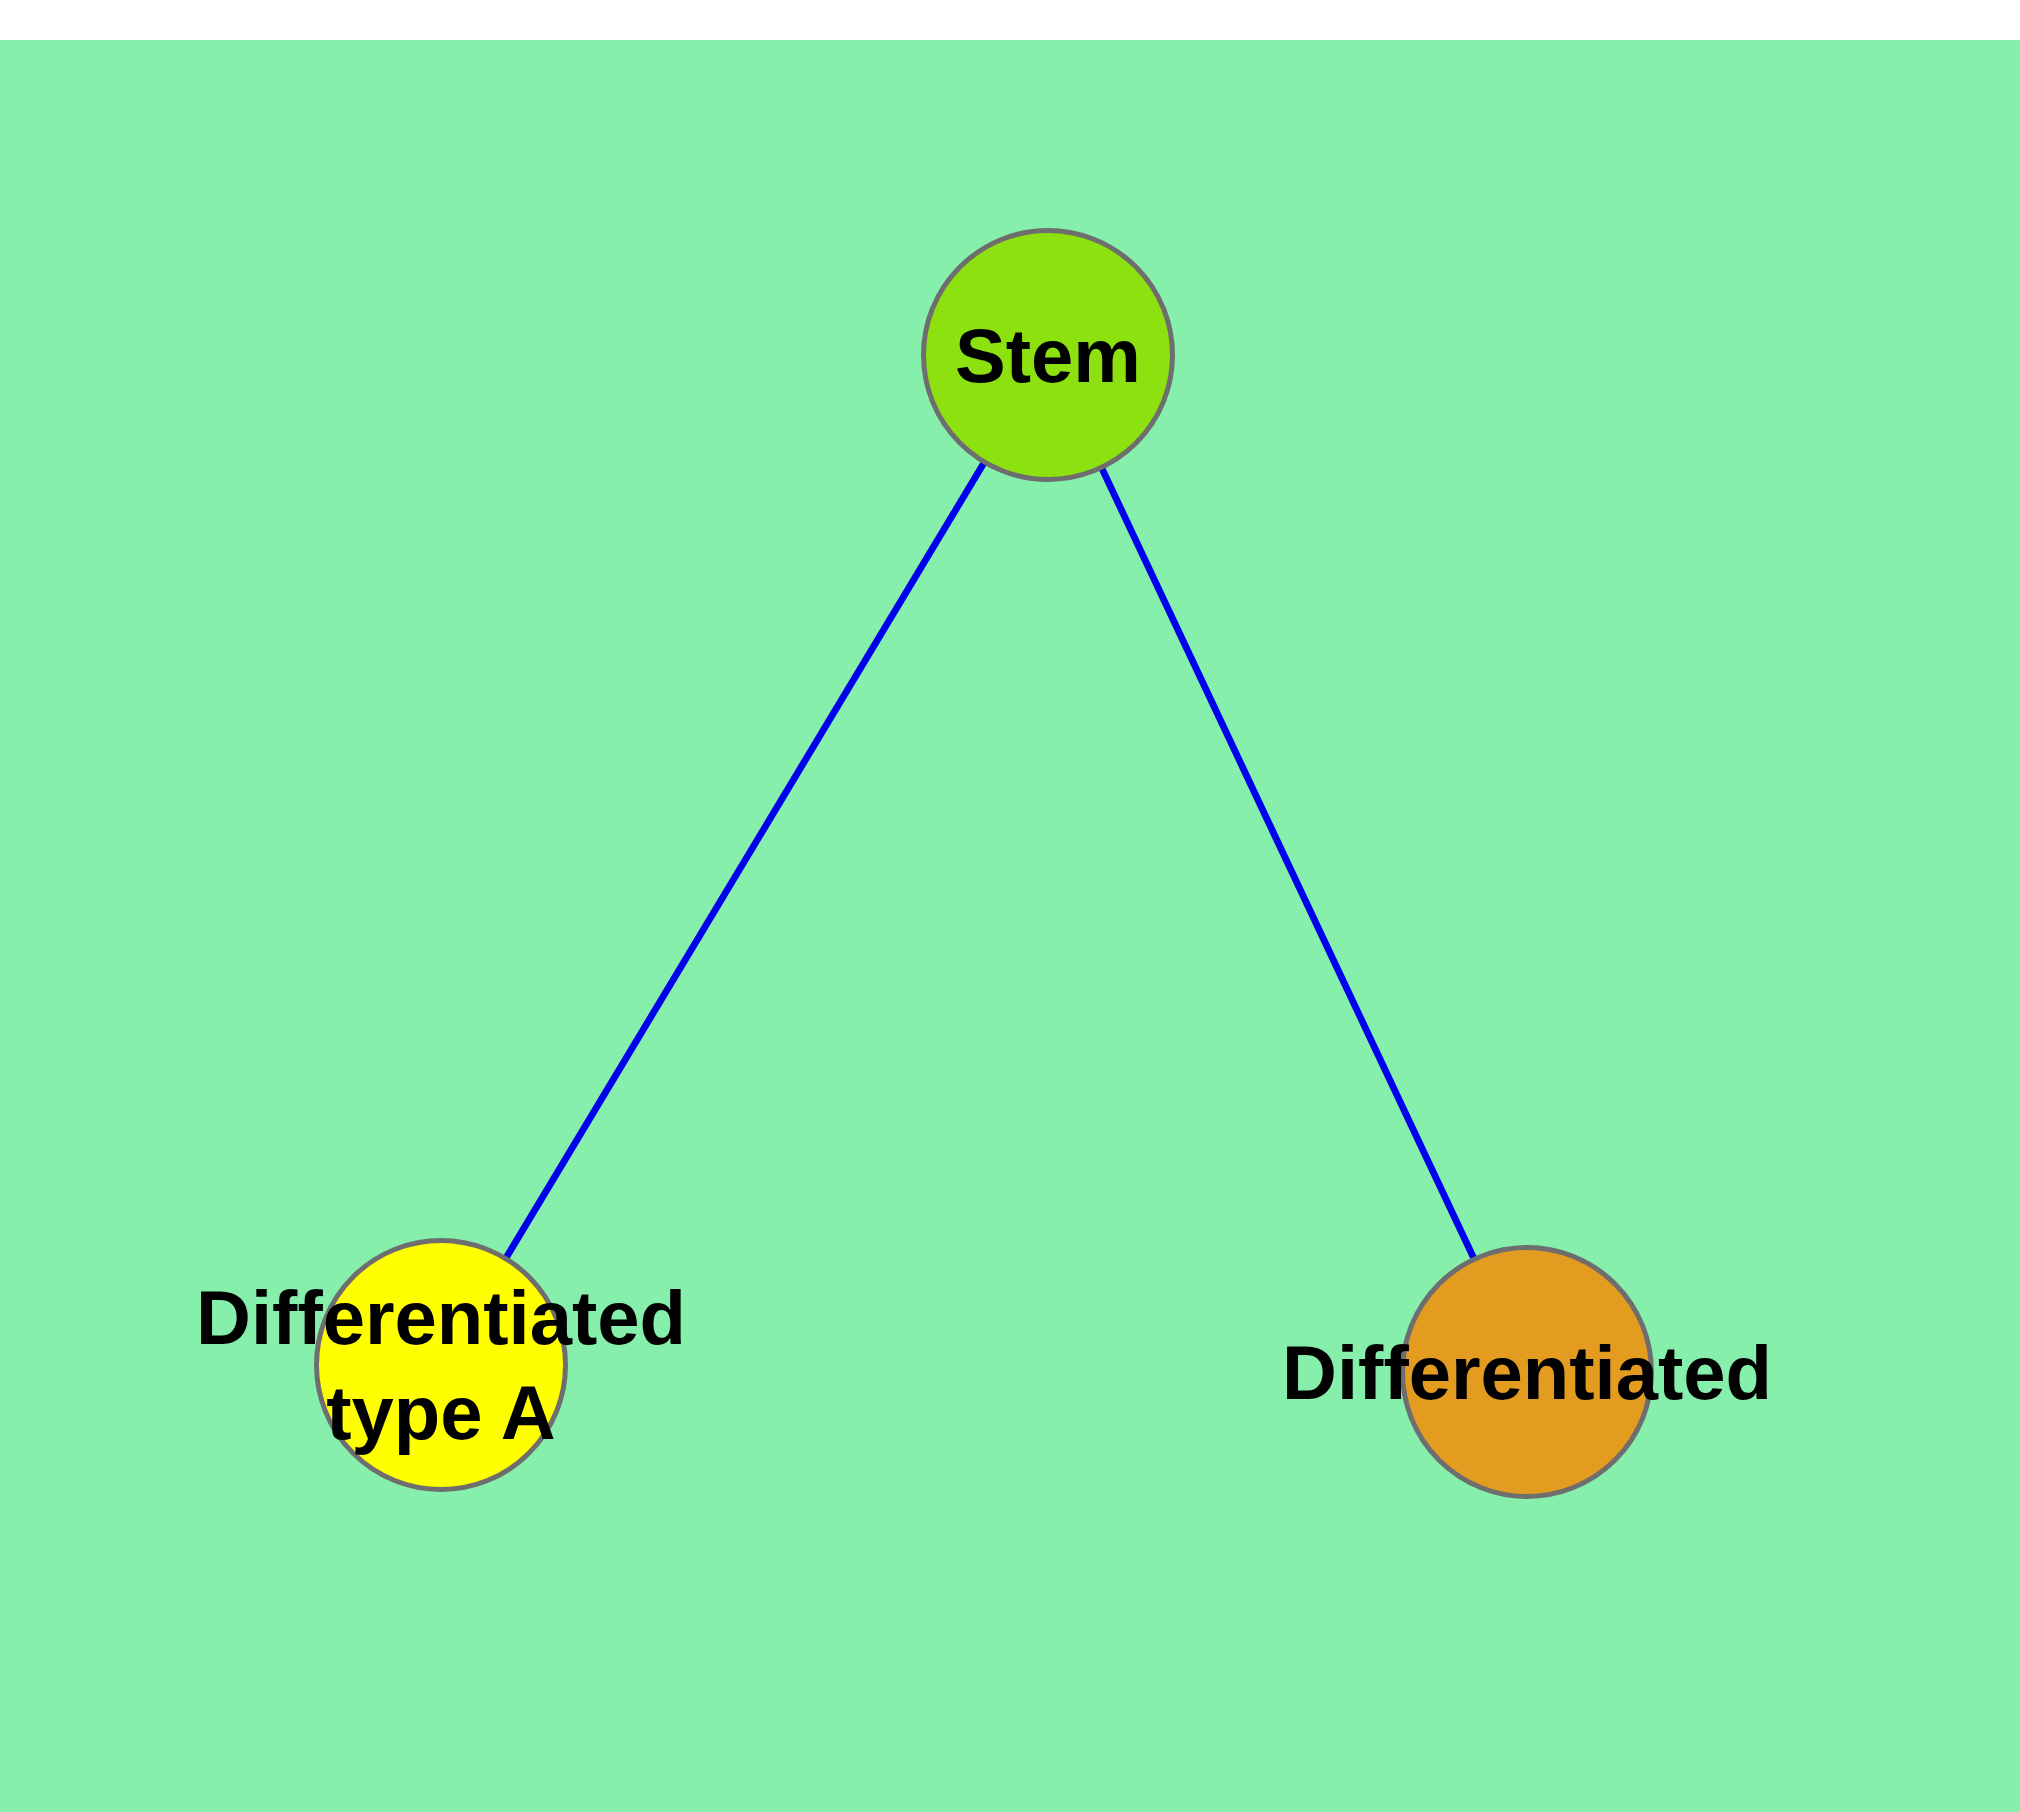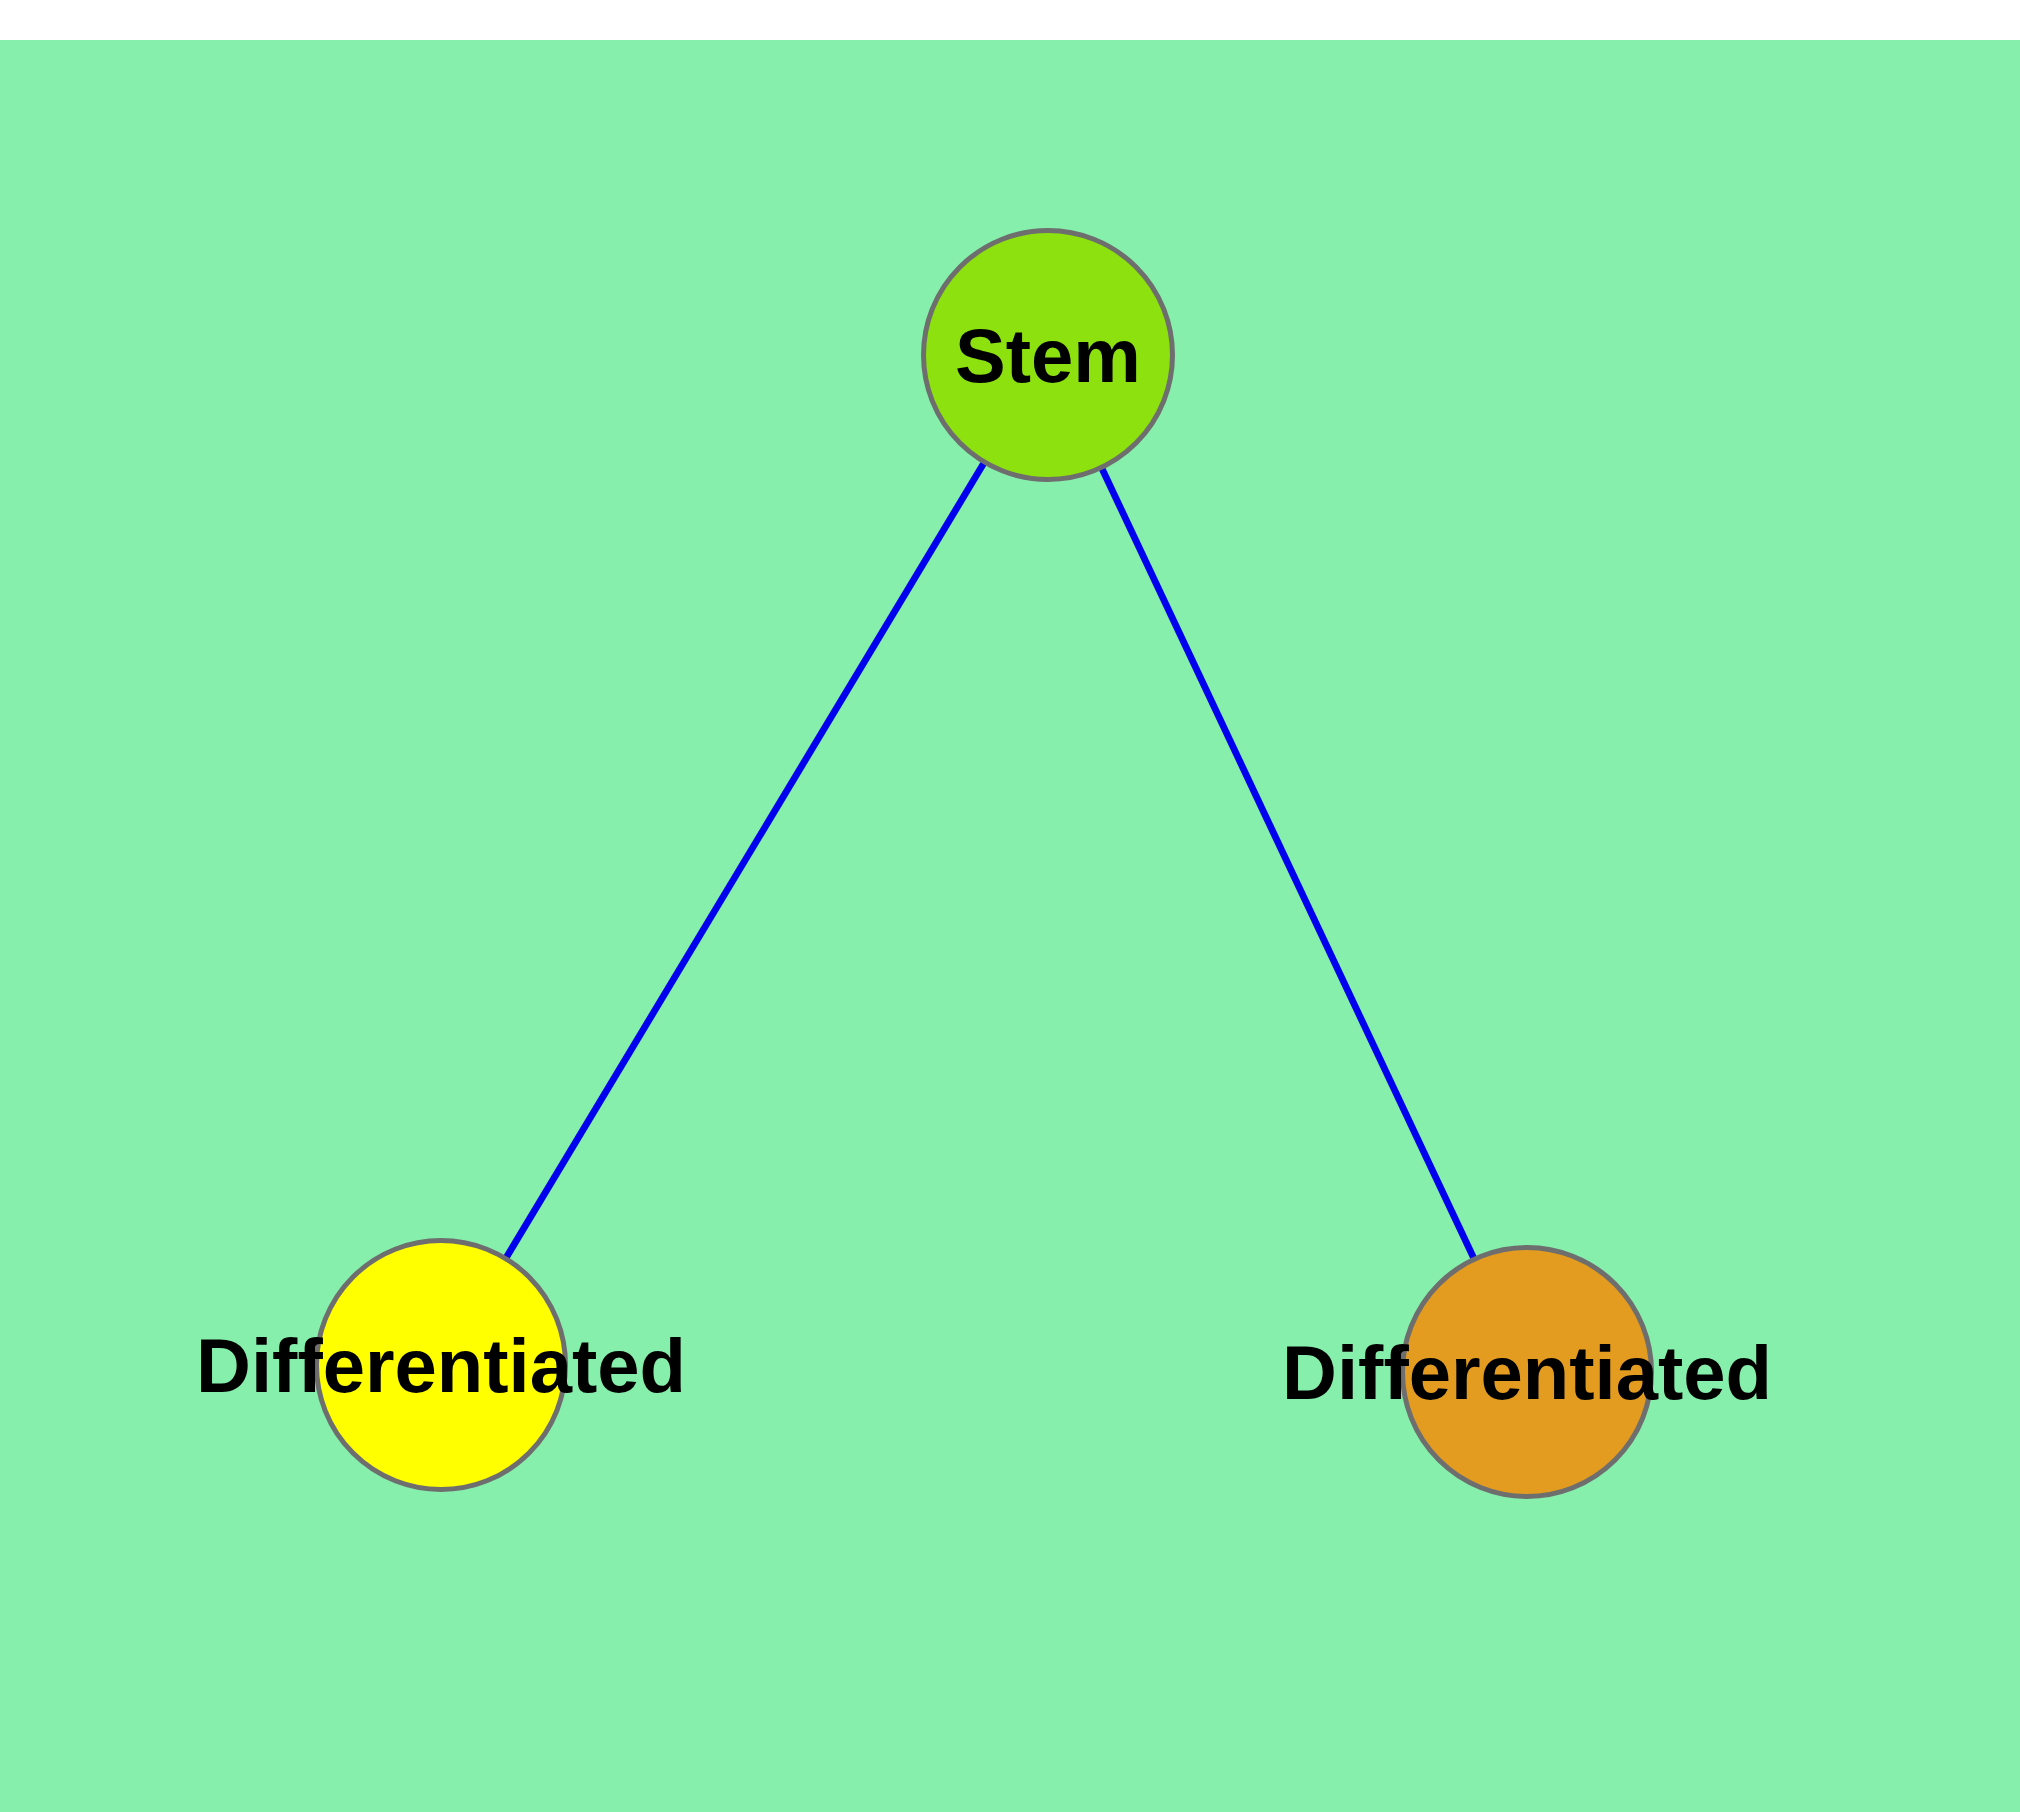--- a/index.html
+++ b/index.html
@@ -57,20 +57,21 @@
     <line x1="1237" y1="372" x2="1802" y2="1572" stroke-width="8" stroke="#0000ee"></line>
   </svg>
 
   <div class="node node-stem" style="background-color: rgb(140, 225, 14);">
     <div class="node-label">Stem</div>
   </div>
 
   <div class="node node-type-a" style="background-color: rgb(255, 255, 0);">
     <div class="node-label">
       <span class="line">Differentiated</span>
+      <span class="line">type A</span>
     </div>
   </div>
 
   <div class="node node-type-b" style="background-color: rgb(227, 156, 32);">
     <div class="node-label">
       <span class="line">Differentiated</span>
     </div>
   </div>
 
 </div>

